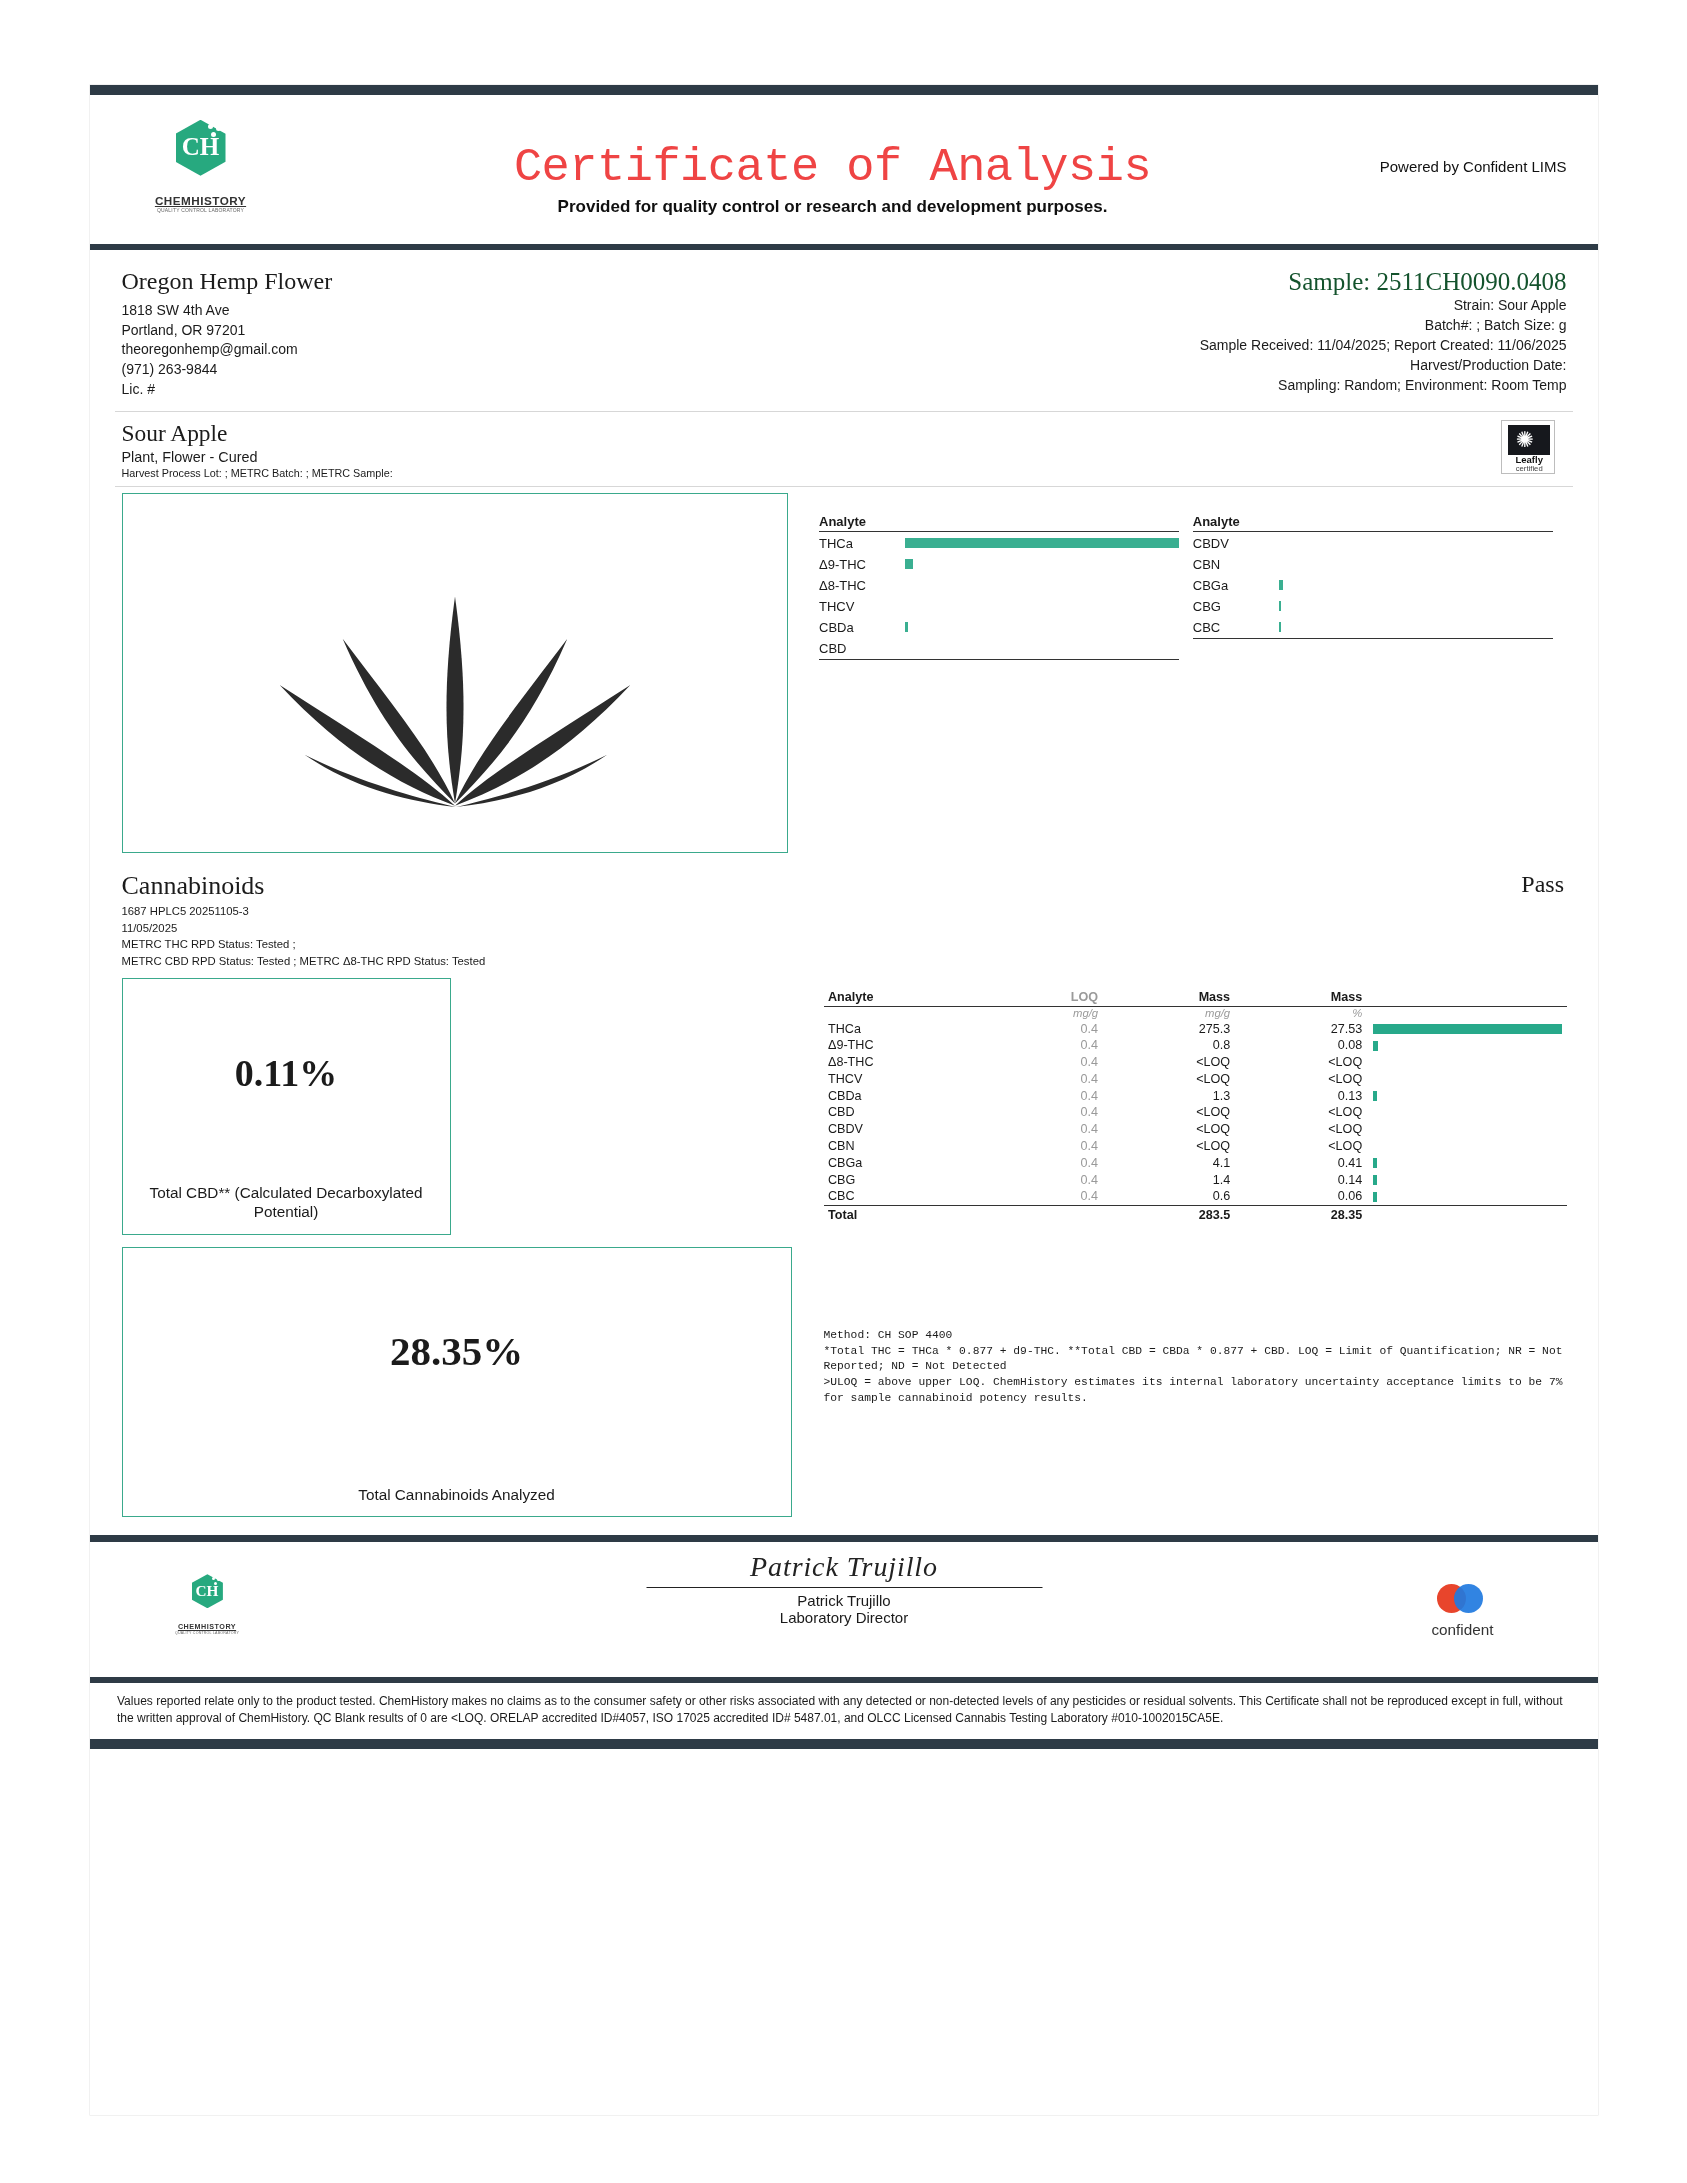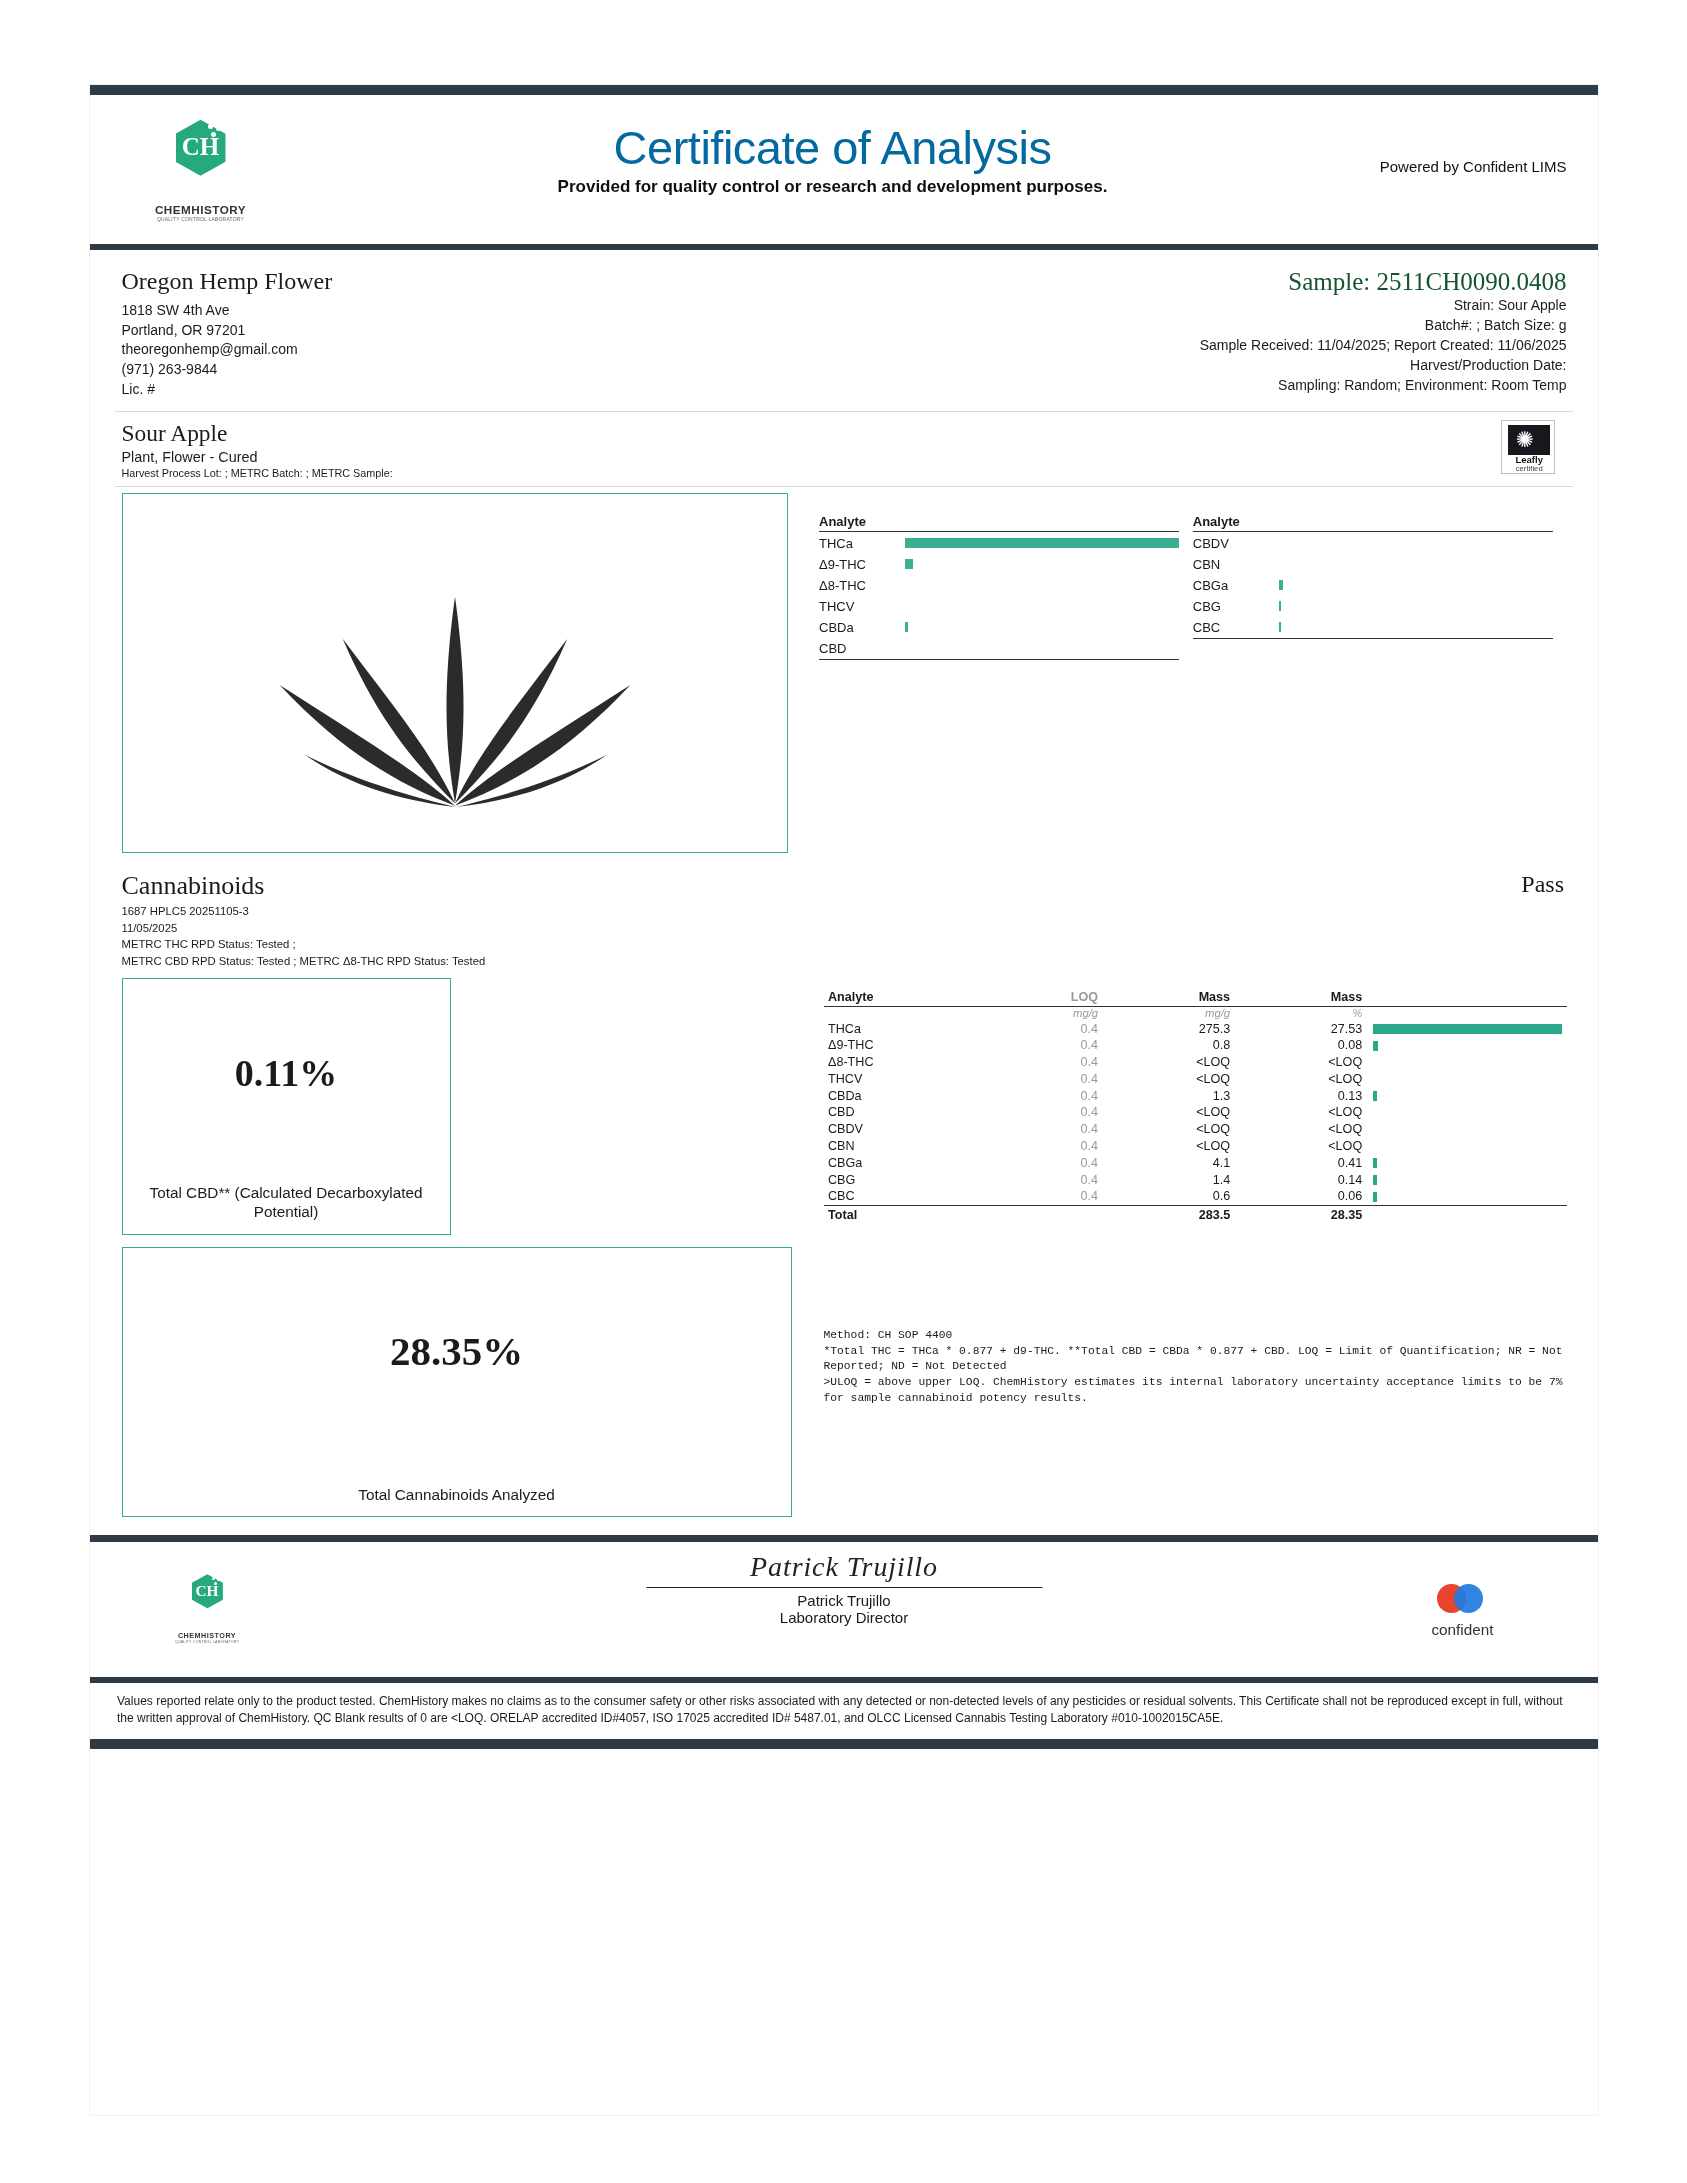--- a/index.html
+++ b/index.html
@@ -76,40 +76,42 @@
     position: absolute;
     width: 5px; height: 5px;
     border-radius: 50%;
     background: #fff;
   }
   .logo-word {
     font-size: 11.7px;
     letter-spacing: 0.5px;
     font-weight: bold;
     color: #333;
-    margin-top: 13px;
+    margin-top: 4px;
+    text-decoration: underline;
   }
   .logo-sub {
     font-size: 5px;
     letter-spacing: 0.2px;
     color: #666;
   }
   .title-block {
     position: absolute;
     left: 315px; top: 27px;
     width: 855px;
     text-align: center;
   }
   .coa-title {
-    font-family: Liberation Sans, sans-serif;
+    font-family: Liberation Mono, monospace;
     font-size: 47px;
     font-weight: normal;
     line-height: 1.1;
-    color: #0369a1;
+    color: #ef4444;
     letter-spacing: -0.5px;
+    margin-top: 20px;
   }
   .coa-sub {
     font-size: 17px;
     font-weight: bold;
     margin-top: 3.6px;
     color: #101010;
   }
   .powered {
     position: absolute;
     right: 31.5px; top: 63px;

